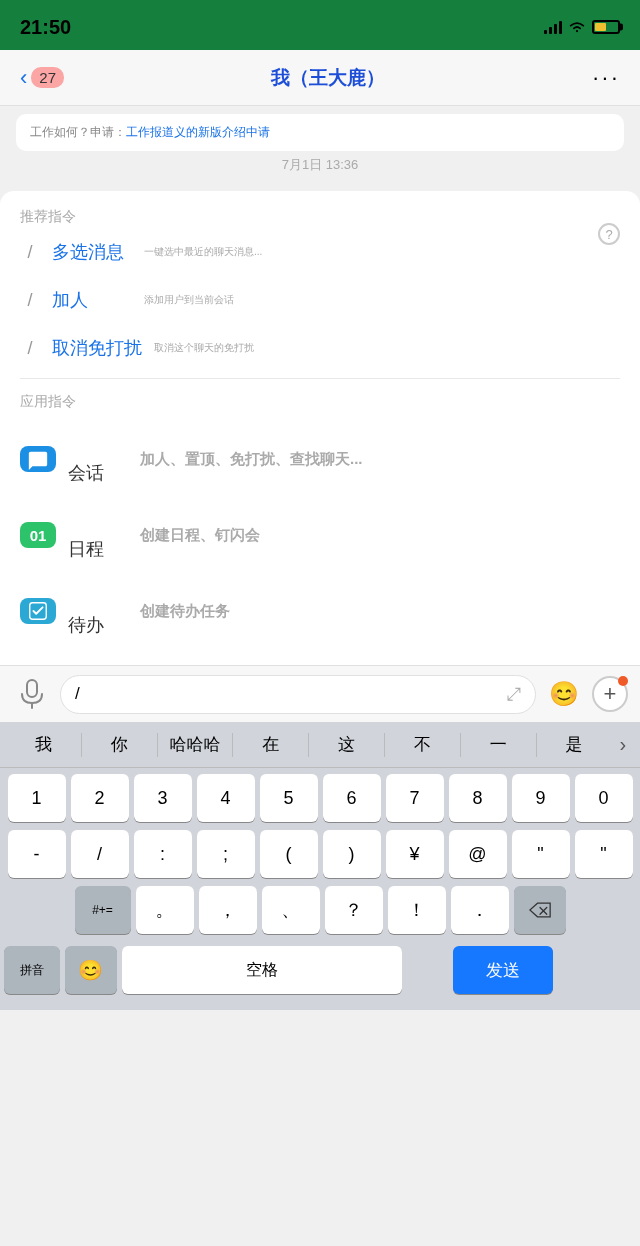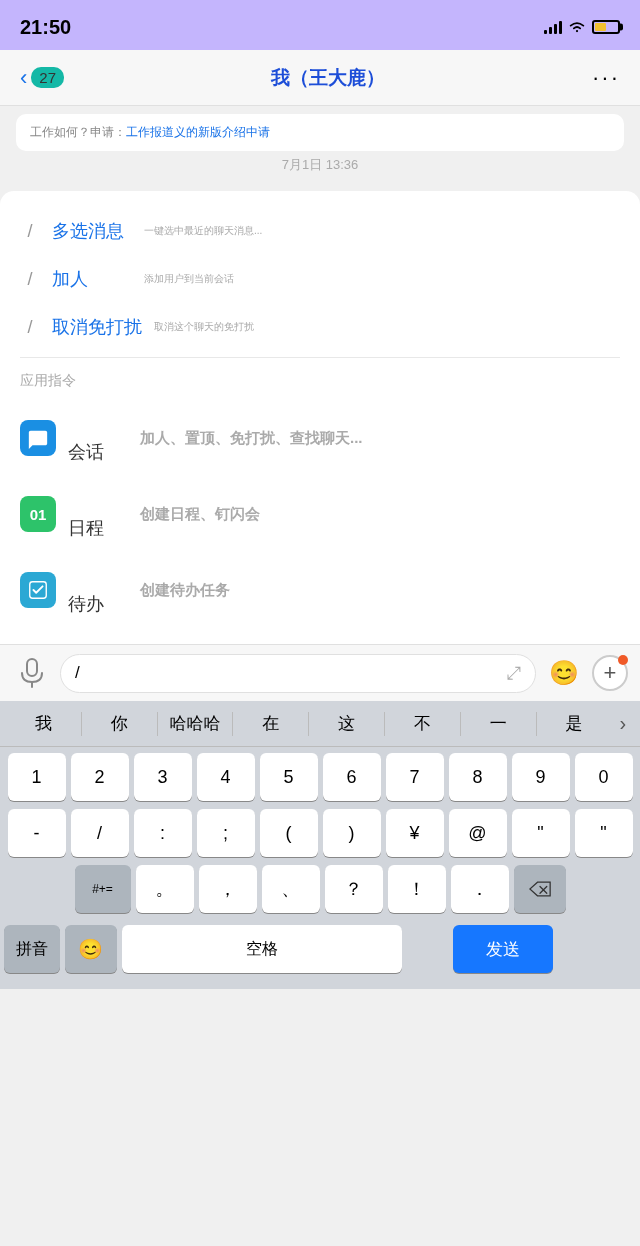--- a/index.html
+++ b/index.html
@@ -11,21 +11,21 @@
       background: #f0f0f0;
       overflow: hidden;
     }
 
     
     .status-bar {
       display: flex;
       justify-content: space-between;
       align-items: center;
       padding: 12px 20px 8px;
-      background: #c4b5fd;
+      background: #15803d;
       height: 50px;
     }
     .status-time {
       font-size: 20px;
       font-weight: 600;
       color: #000;
     }
     .status-icons {
       display: flex;
       align-items: center;
@@ -89,21 +89,21 @@
       align-items: center;
       gap: 4px;
       cursor: pointer;
     }
     .nav-back-chevron {
       font-size: 22px;
       color: #1a73e8;
       line-height: 1;
     }
     .nav-back-badge {
-      background: #14b8a6;
+      background: #fca5a5;
       border-radius: 10px;
       padding: 2px 8px;
       font-size: 15px;
       color: #333;
       font-weight: 500;
     }
     .nav-title {
       font-size: 19px;
       font-weight: 600;
       color: #1d4ed8;
@@ -203,21 +203,21 @@
     
     .app-item {
       display: flex;
       align-items: center;
       padding: 12px 20px;
       gap: 12px;
       cursor: pointer;
     }
     .app-icon {
       width: 36px;
-      height: 36px;
+      height: 26px;
       border-radius: 8px;
       display: flex;
       align-items: center;
       justify-content: center;
       font-size: 20px;
       color: #fff;
       flex-shrink: 0;
     }
     .app-icon.blue { background: #1a8fe3; }
     .app-icon.green { background: #2dc36a; }
@@ -434,20 +434,26 @@
 </div>
 
 <div class="chat-area">
   <div class="message-preview">
     <span>工作如何？申请：<a>工作报道义的新版介绍中请</a></span>
   </div>
   <div class="timestamp">7月1日 13:36</div>
 </div>
 
 <div class="command-panel">
+  <div class="command-panel-header">
+    <span class="section-title">推荐指令</span>
+    <div class="help-icon">
+      <span>?</span>
+    </div>
+  </div>
 
   <div class="command-item">
     <span class="command-slash">/</span>
     <span class="command-name">多选消息</span>
     <span class="command-desc">一键选中最近的聊天消息...</span>
   </div>
 
   <div class="command-item">
     <span class="command-slash">/</span>
     <span class="command-name">加人</span>
@@ -573,18 +579,18 @@
       <div class="key dark backspace">
         <svg width="22" height="16" viewBox="0 0 26 18" fill="none">
           <path d="M10 1L1 9L10 17H25V1H10Z" fill="none" stroke="#333" stroke-width="1.5"></path>
           <path d="M13 6L21 14M21 6L13 14" stroke="#333" stroke-width="1.5" stroke-linecap="round"></path>
         </svg>
       </div>
     </div>
   </div>
 
   <div class="keyboard-bottom">
-    <div class="key dark pinyin" style="font-size:16px;">拼音</div>
+    <div class="key dark pinyin" style="font-size:12px;">拼音</div>
     <div class="key dark emoji-kb">😊</div>
     <div class="key space">空格</div>
     <div class="key send">发送</div>
   </div>
 </div>
 
 </body></html>

